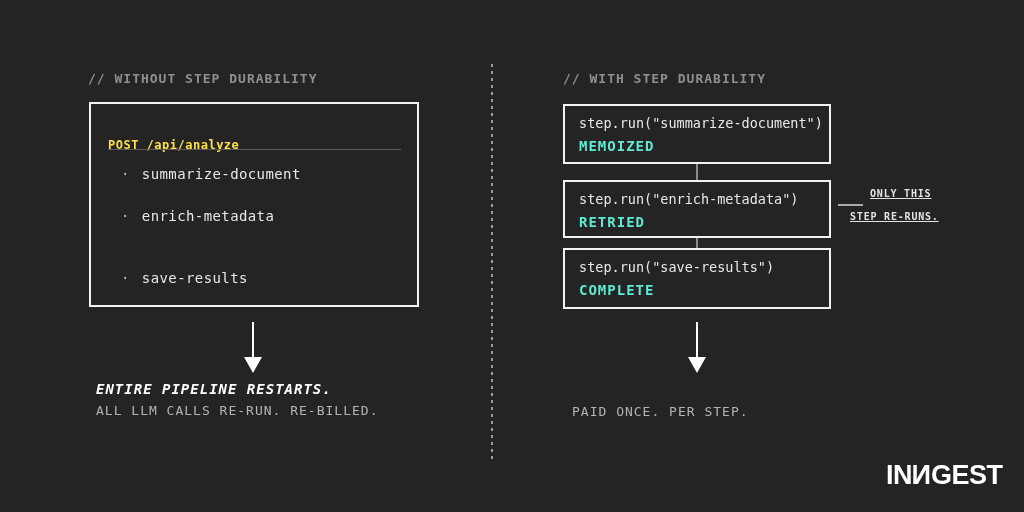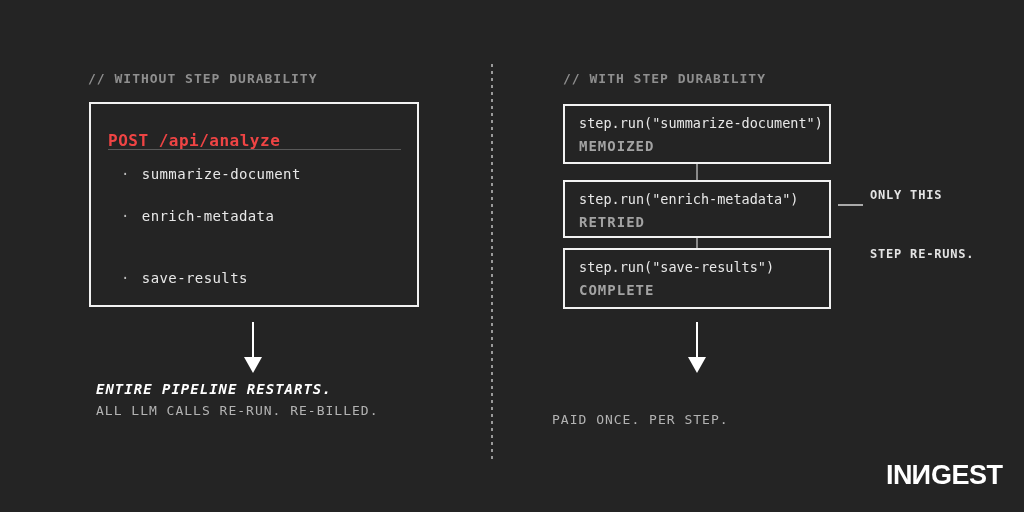--- a/index.html
+++ b/index.html
@@ -16,21 +16,21 @@
     white-space:nowrap;
     text-align:center;
   }
 
   
   .request-box {
     left:89px; top:102px; width:330px; height:205px;
     border:2px solid #f2f2f2; box-sizing:border-box;
   }
   .request-title {
-    left:17px; top:27px; font-size:16px; font-weight:700; color:#ef4444;
+    left:17px; top:34px; font-size:12px; font-weight:700; color:#fde047;
     letter-spacing:0.5px; white-space:nowrap;
   }
   .request-divider {
     left:17px; top:45px; width:293px; height:1px; background:#5a5a5a;
   }
   .request-item { white-space:nowrap; font-size:14px; color:#e8e8e8; letter-spacing:0.4px;text-align:right; }
   .request-item .bullet { color:#bdbdbd; margin-right:12px; }
   .ri-0 { left:30px; top:62px; }
   .ri-1 { left:30px; top:104px; }
   .ri-2 { left:30px; top:146px;margin-top:20px; }
@@ -45,32 +45,32 @@
   .step-box {
     left:563px; width:268px; border:2px solid #f2f2f2; box-sizing:border-box;
   }
   .sb-0 { top:104px; height:60px; }
   .sb-1 { top:180px; height:58px; }
   .sb-2 { top:248px; height:61px; }
   .step-code {
     left:14px; top:9px; font-size:13.5px; color:#e8e8e8; white-space:nowrap;
   }
   .step-status {
-    left:14px; top:32px; font-size:14px; font-weight:700; color:#a3a3a3;
+    left:14px; top:32px; font-size:14px; font-weight:700; color:#5eead4;
     letter-spacing:1px; white-space:nowrap;
   }
   .connector { left:696px; width:2px; background:#8a8a8a; }
   .conn-0 { top:164px; height:16px; }
   .conn-1 { top:238px; height:10px; }
 
   
   .callout-dash { left:838px; top:204px; width:25px; height:2px; background:#aaaaaa; }
-  .callout-text { font-size:12px; font-weight:700; color:#e3e3e3; letter-spacing:0.8px; white-space:nowrap; }
+  .callout-text { font-size:10px; font-weight:700; color:#e3e3e3; letter-spacing:0.8px; white-space:nowrap;text-decoration:underline; }
   .co-1 { left:870px; top:188px; }
-  .co-2 { left:870px; top:211px;margin-top:36px; }
+  .co-2 { left:850px; top:211px; }
 
   
   .arrow-line { width:2px; height:36px; background:#ffffff; top:322px; }
   .arrow-head {
     width:0; height:0; top:357px;
     border-left:9px solid transparent; border-right:9px solid transparent;
     border-top:16px solid #ffffff;
   }
   .al-left { left:252px; } .ah-left { left:244px; }
   .al-right { left:696px; } .ah-right { left:688px; }
@@ -78,21 +78,21 @@
   
   .caption-primary {
     font-size:14px; font-weight:700; color:#ffffff; letter-spacing:1px; white-space:nowrap;
   }
   .caption-secondary {
     font-size:13px; color:#b3b3b3; letter-spacing:1px; white-space:nowrap;
   }
   .cap-l1 { left:96px; top:381px;font-style:italic; }
   .cap-l2 { left:96px; top:403px; }
   .cap-r1 { left:572px; top:382px; }
-  .cap-r2 { left:552px; top:404px;margin-top:8px; }
+  .cap-r2 { left:572px; top:404px; }
 
   
   .logo {
     left:886px; top:460px; color:#ffffff;
     font-family:"Liberation Sans","DejaVu Sans",sans-serif;
     font-size:27px; font-weight:800; letter-spacing:-0.5px; white-space:nowrap;
   }
   .logo .flip { display:inline-block; transform:scaleX(-1); }
 </style>
 </head>

